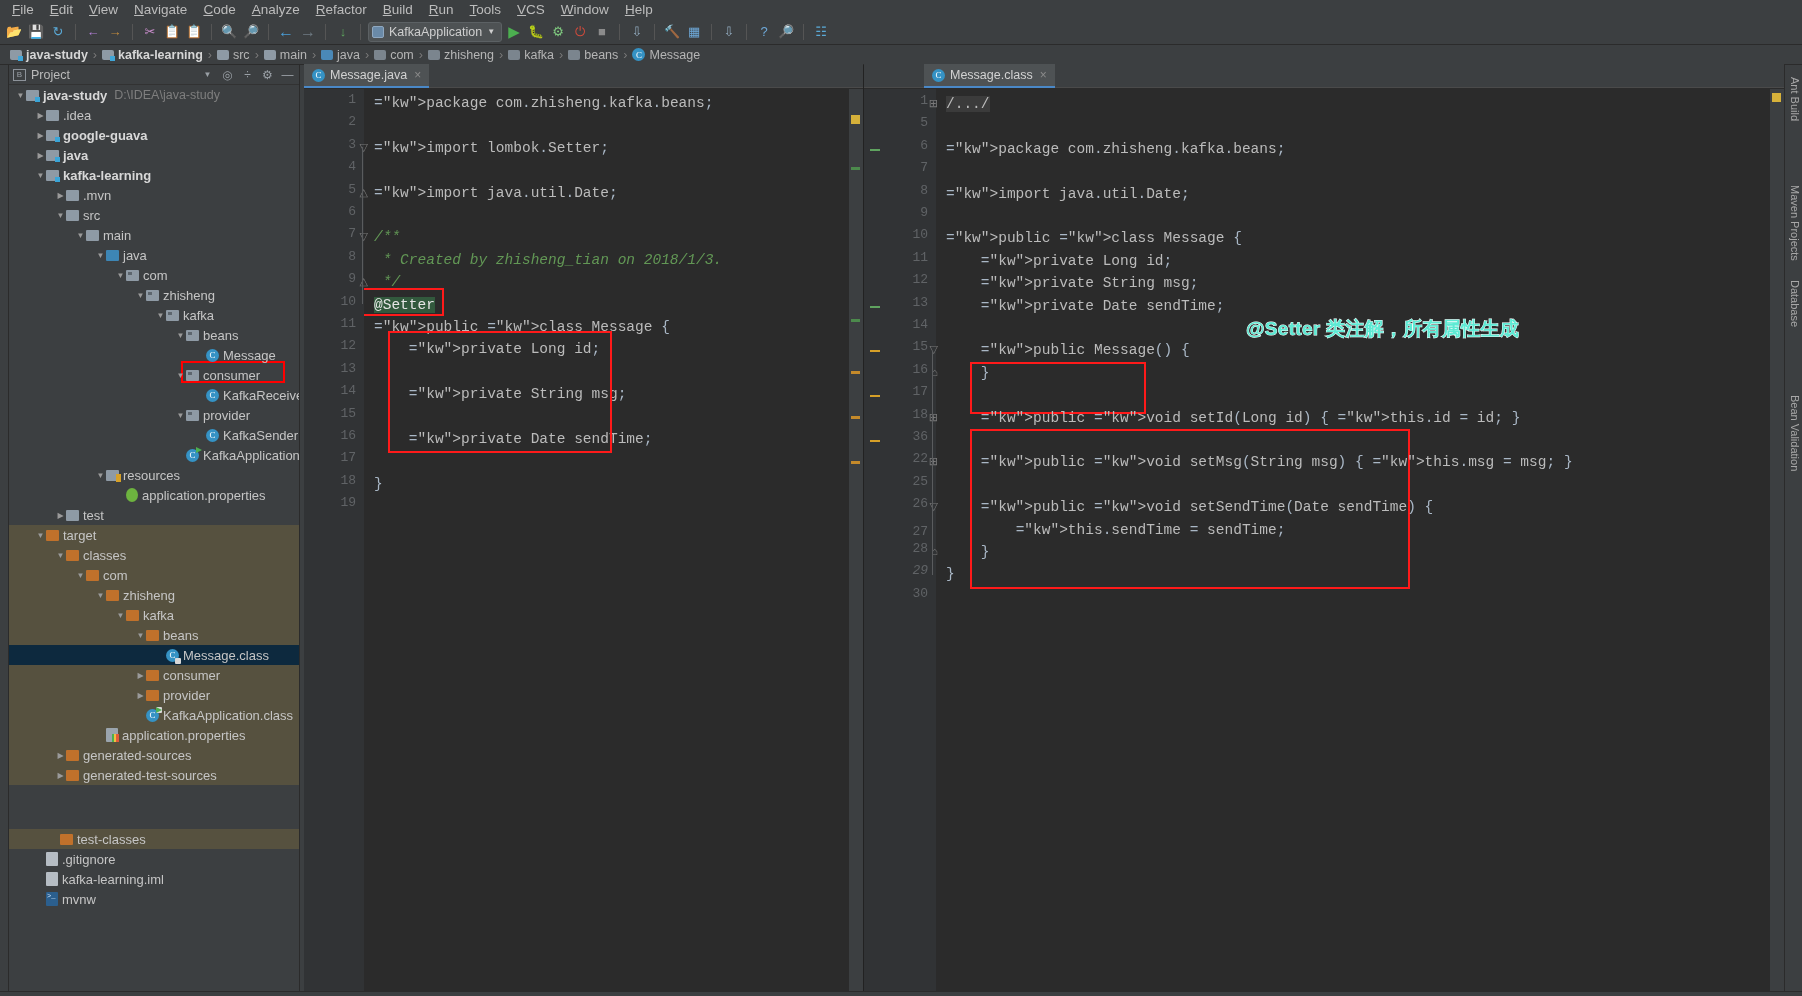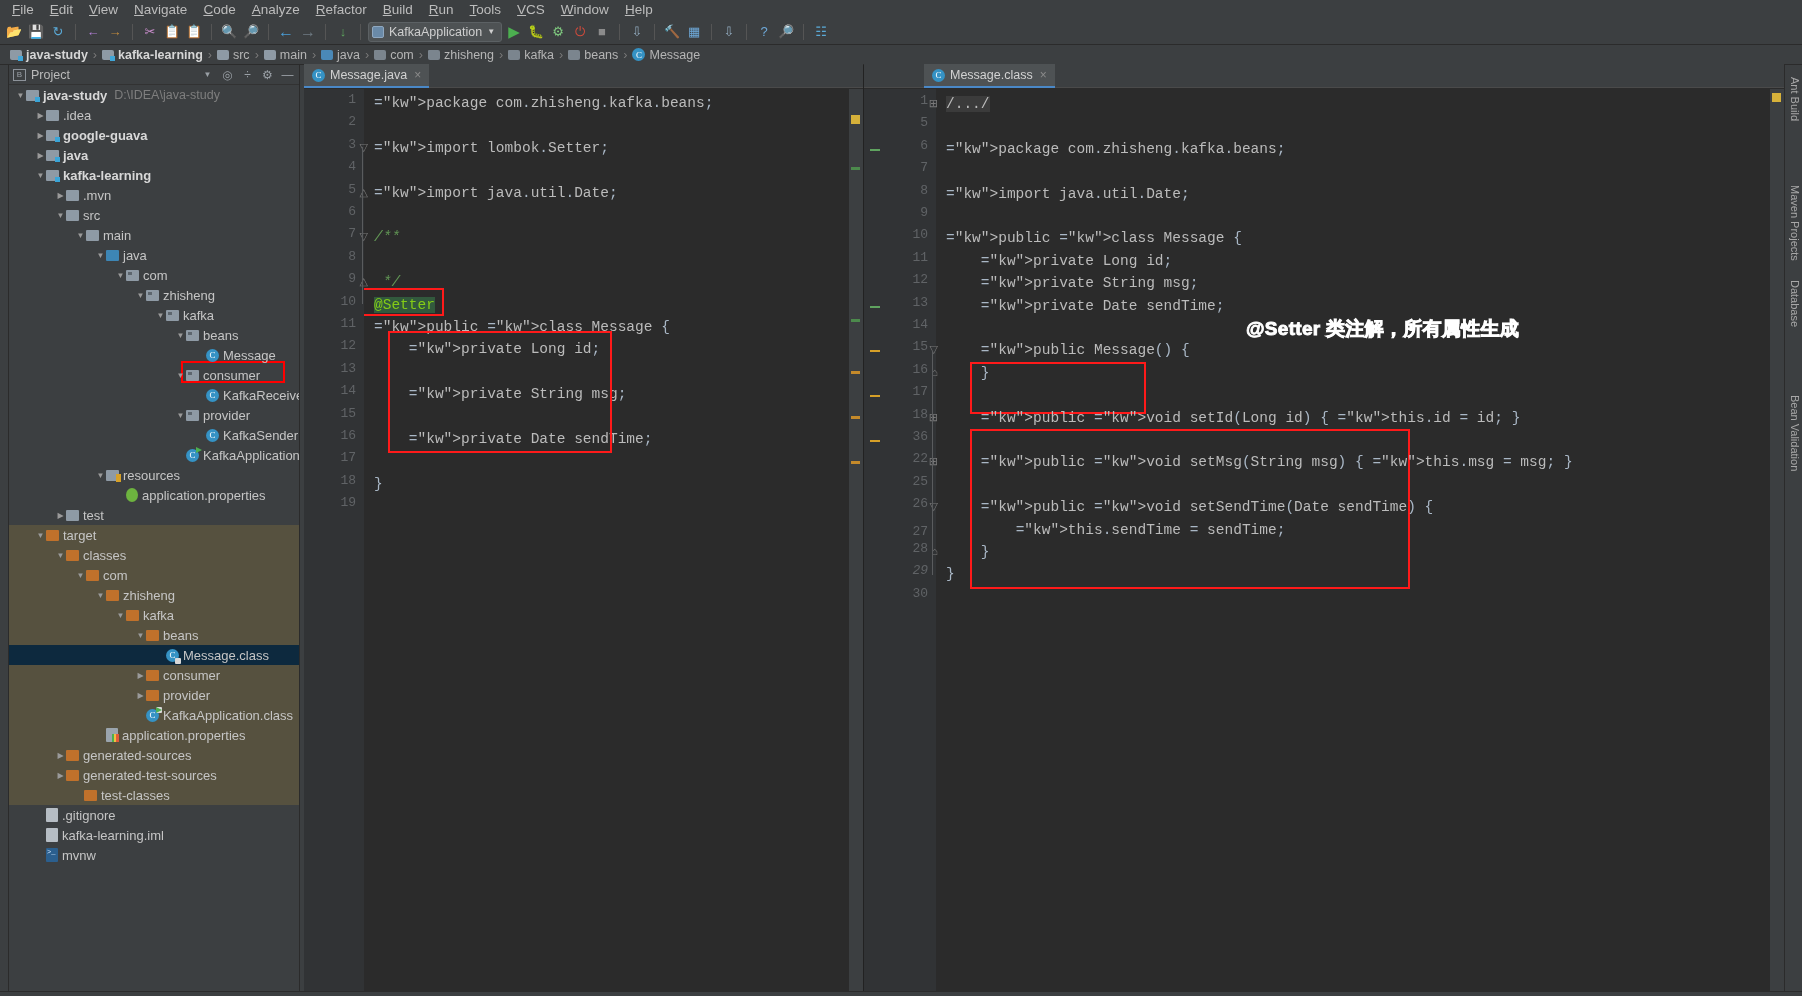--- a/index.html
+++ b/index.html
@@ -117,31 +117,31 @@
   .gutter.g2 { width:72px; }
   .lineno { position:absolute; right:8px; font-size:13px; color:#606366;
        font-family:"Liberation Mono", monospace; }
   .foldmark { position:absolute; font-size:11px; color:#7a7a7a; line-height:1; }
   .foldline { position:absolute; width:1px; background:#5a5c5e; }
   .code { position:relative; flex:1; font-family:"Liberation Mono", monospace;
        font-size:14.5px; line-height:22.4px; overflow:hidden; }
   .ln { position:absolute; left:10px; white-space:pre; }
   .txt { color:#a9b7c6; }
   .cmt { color:#629755; font-style:italic; }
-  .ann { color:#84cc16; }
+  .ann { color:#e5e5e5; }
   .hl { background:#32593d; }
   .hl2 { background:#3b3b3b; }
   .currentline { position:absolute; left:0; right:0; height:22px; background:#323232; }
 
   .rbar { width:14px; background:#3c3f41; position:relative; flex:none; }
   .rbar .mk { position:absolute; left:2px; width:9px; height:3px; }
 
   
   .note { position:absolute; font-family:"Liberation Sans", sans-serif; font-weight:bold;
-      color:#ffffff; font-size:19px; line-height:27px; white-space:nowrap;
+      color:#5eead4; font-size:19px; line-height:27px; white-space:nowrap;
       -webkit-text-stroke:0.9px #ffffff; paint-order:stroke fill; letter-spacing:.3px;}
   .redbox { position:absolute; border:2px solid #ff1a1a; pointer-events:none; }
 
   
   .rightstrip { width:18px; background:#3c3f41; border-left:1px solid #2b2b2b;
       position:relative; }
   .rightstrip .vtab { position:absolute; right:1px; writing-mode:vertical-rl;
       font-size:11px; color:#a8a8a8; white-space:nowrap; }
 
   
@@ -451,21 +451,21 @@
         <div class="row target" style="padding-left: 46px;">
           <span class="arrow">▶</span>
           <span class="fo orange"></span>
           <span class="nm">generated-sources</span>
         </div>
         <div class="row target" style="padding-left: 46px;">
           <span class="arrow">▶</span>
           <span class="fo orange"></span>
           <span class="nm">generated-test-sources</span>
         </div>
-        <div class="row target" style="padding-left: 64px;">
+        <div class="row target" style="padding-left: 40px; margin-top: 44px;">
           <span class="arrow"></span>
           <span class="fo orange"></span>
           <span class="nm">test-classes</span>
         </div>
         <div class="row" style="padding-left: 26px; align-items: center;">
           <span class="arrow"></span>
           <span class="fileic gitig"></span>
           <span class="nm">.gitignore</span>
         </div>
         <div class="row" style="padding-left: 26px;">
@@ -522,20 +522,21 @@
             <div class="foldline" style="right: 1px; top: 57.8px; height: 156.8px;"></div>
           </div>
         <div class="code" id="codeL">
             <div class="ln" style="top: 3px;"><span class<span="" class="txt">=</span>"kw"&gt;package com<span class="txt">.</span>zhisheng<span class="txt">.</span>kafka<span class="txt">.</span>beans<span class="txt">;</span></div>
             <div class="ln" style="top: 25.4px;"></div>
             <div class="ln" style="top: 47.8px;"><span class<span="" class="txt">=</span>"kw"&gt;import lombok<span class="txt">.</span>Setter<span class="txt">;</span></div>
             <div class="ln" style="top: 70.2px;"></div>
             <div class="ln" style="top: 92.6px;"><span class<span="" class="txt">=</span>"kw"&gt;import java<span class="txt">.</span>util<span class="txt">.</span>Date<span class="txt">;</span></div>
             <div class="ln" style="top: 115px;"></div>
             <div class="ln" style="top: 137.4px;"><span class="cmt">/**</span></div>
+            <div class="ln" style="top: 159.8px;"><span class="cmt"> * Created by zhisheng_tian on 2018/1/3.</span></div>
             <div class="ln" style="top: 182.2px;"><span class="cmt"> */</span></div>
             <div class="ln" style="top: 204.6px;"><span class="ann hl">@Setter</span></div>
             <div class="ln" style="top: 227px;"><span class<span="" class="txt">=</span>"kw"&gt;public <span class<span="" class="txt">=</span>"kw"&gt;class Message <span class="txt">{</span></div>
             <div class="ln" style="top: 249.4px;">    <span class<span="" class="txt">=</span>"kw"&gt;private Long id<span class="txt">;</span></div>
             <div class="ln" style="top: 271.8px;"></div>
             <div class="ln" style="top: 294.2px;">    <span class<span="" class="txt">=</span>"kw"&gt;private String msg<span class="txt">;</span></div>
             <div class="ln" style="top: 316.6px;"></div>
             <div class="ln" style="top: 339px;">    <span class<span="" class="txt">=</span>"kw"&gt;private Date sendTime<span class="txt">;</span></div>
             <div class="ln" style="top: 361.4px;"></div>
             <div class="ln" style="top: 383.8px;"><span class="txt">}</span></div>

